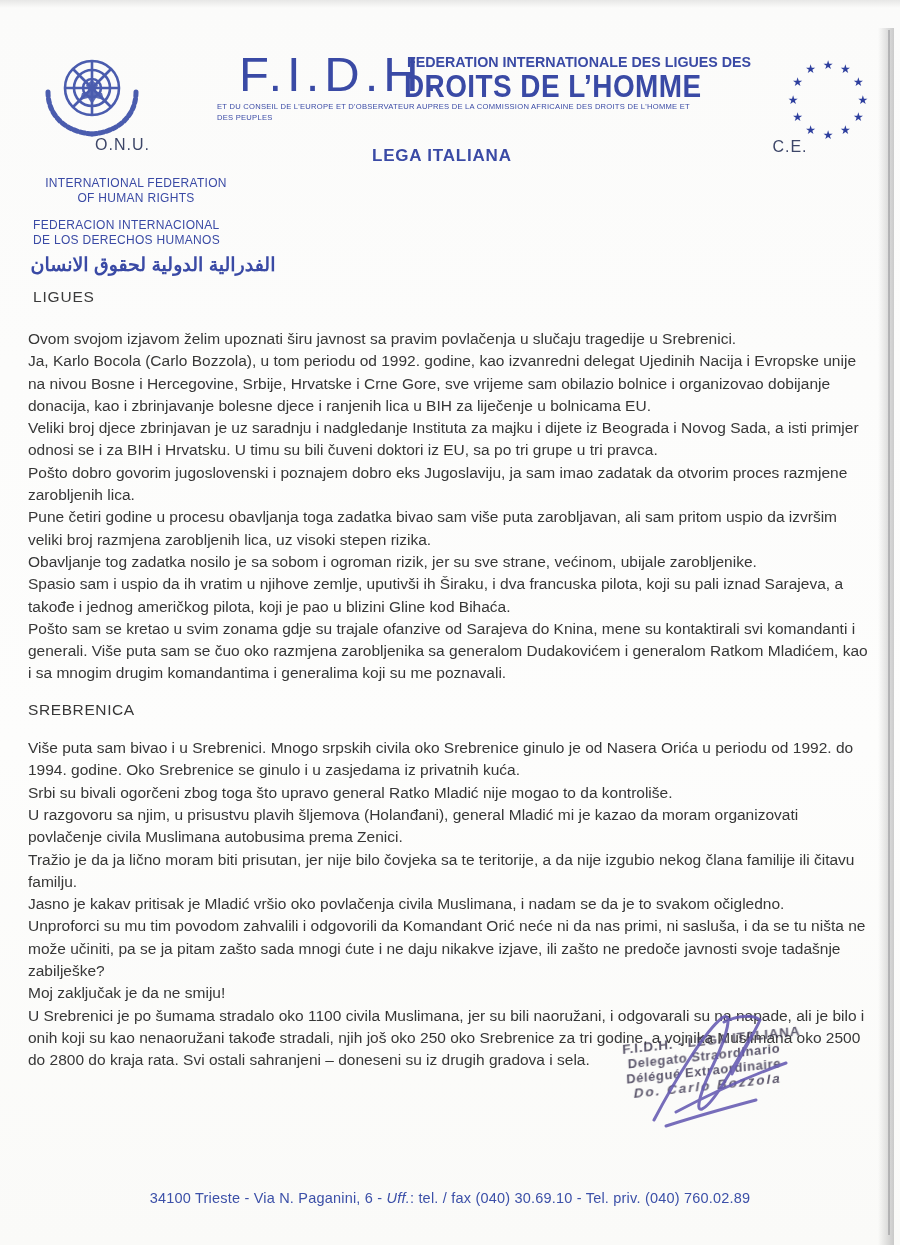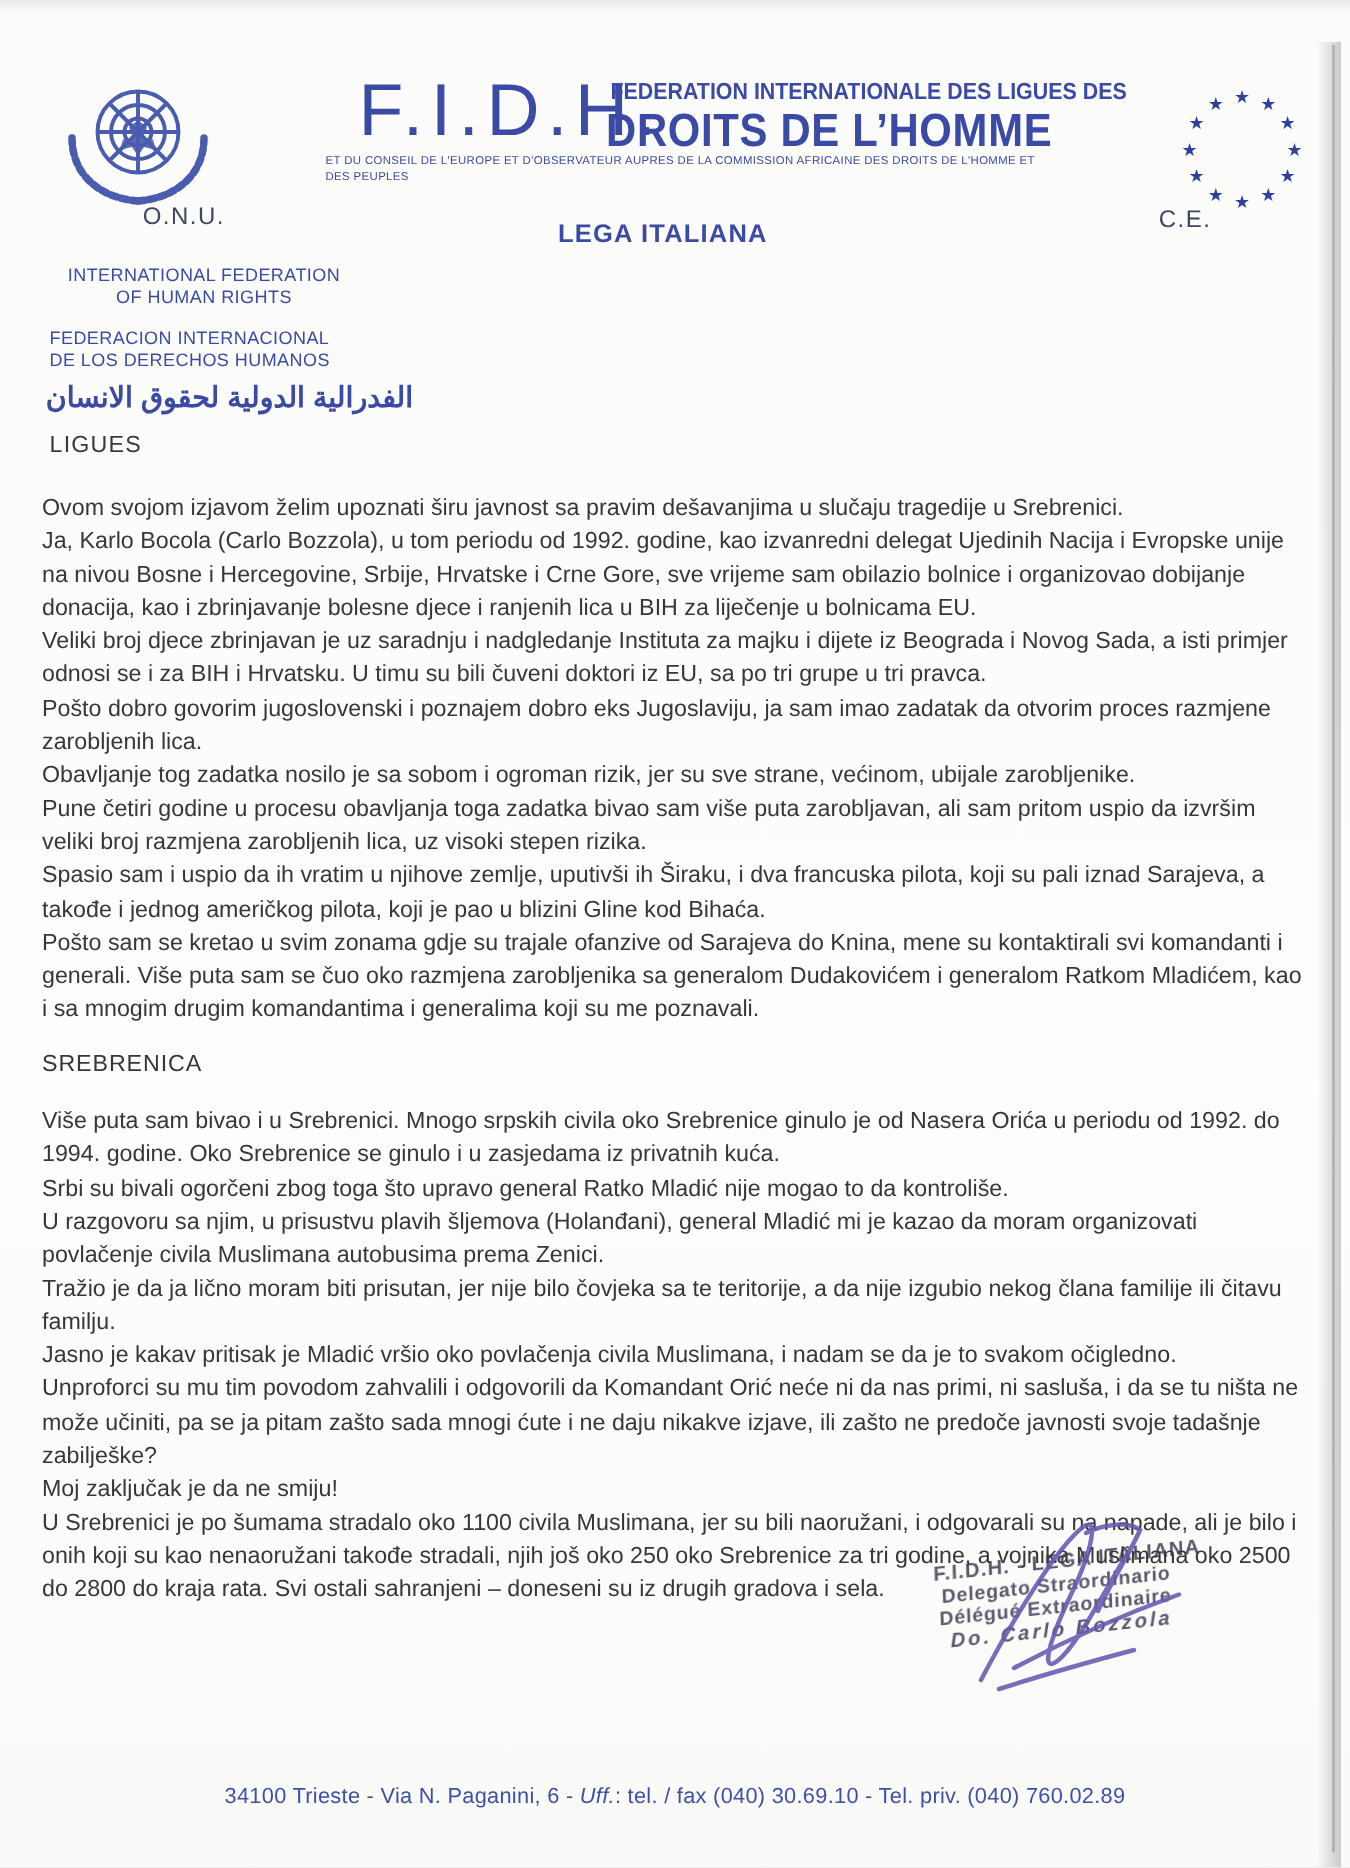--- a/index.html
+++ b/index.html
@@ -144,26 +144,26 @@
   </div>
   <div class="id-spanish">
     <div>FEDERACION INTERNACIONAL</div>
     <div>DE LOS DERECHOS HUMANOS</div>
   </div>
   <div class="id-arabic">الفدرالية الدولية لحقوق الانسان</div>
 
   <div class="statement-title">LIGUES</div>
 
   <div class="body-text">
-    <p>Ovom svojom izjavom želim upoznati širu javnost sa pravim dešavanjima u slučaju tragedije u Srebrenici.</p>
+    <p>Ovom svojom izjavom želim upoznati širu javnost sa pravim povlačenja u slučaju tragedije u Srebrenici.</p>
     <p>Ja, Karlo Bocola (Carlo Bozzola), u tom periodu od 1992. godine, kao izvanredni delegat Ujedinih Nacija i Evropske unije na nivou Bosne i Hercegovine, Srbije, Hrvatske i Crne Gore, sve vrijeme sam obilazio bolnice i organizovao dobijanje donacija, kao i zbrinjavanje bolesne djece i ranjenih lica u BIH za liječenje u bolnicama EU.</p>
     <p>Veliki broj djece zbrinjavan je uz saradnju i nadgledanje Instituta za majku i dijete iz Beograda i Novog Sada, a isti primjer odnosi se i za BIH i Hrvatsku. U timu su bili čuveni doktori iz EU, sa po tri grupe u tri pravca.</p>
     <p>Pošto dobro govorim jugoslovenski i poznajem dobro eks Jugoslaviju, ja sam imao zadatak da otvorim proces razmjene zarobljenih lica.</p>
+    <p>Pune četiri godine u procesu obavljanja toga zadatka bivao sam više puta zarobljavan, ali sam pritom uspio da izvršim veliki broj razmjena zarobljenih lica, uz visoki stepen rizika.</p>
     <p>Obavljanje tog zadatka nosilo je sa sobom i ogroman rizik, jer su sve strane, većinom, ubijale zarobljenike.</p>
-    <p>Pune četiri godine u procesu obavljanja toga zadatka bivao sam više puta zarobljavan, ali sam pritom uspio da izvršim veliki broj razmjena zarobljenih lica, uz visoki stepen rizika.</p>
     <p>Spasio sam i uspio da ih vratim u njihove zemlje, uputivši ih Širaku, i dva francuska pilota, koji su pali iznad Sarajeva, a takođe i jednog američkog pilota, koji je pao u blizini Gline kod Bihaća.</p>
     <p>Pošto sam se kretao u svim zonama gdje su trajale ofanzive od Sarajeva do Knina, mene su kontaktirali svi komandanti i generali. Više puta sam se čuo oko razmjena zarobljenika sa generalom Dudakovićem i generalom Ratkom Mladićem, kao i sa mnogim drugim komandantima i generalima koji su me poznavali.</p>
     <p class="section-heading">SREBRENICA</p>
     <p>Više puta sam bivao i u Srebrenici. Mnogo srpskih civila oko Srebrenice ginulo je od Nasera Orića u periodu od 1992. do 1994. godine. Oko Srebrenice se ginulo i u zasjedama iz privatnih kuća.</p>
     <p>Srbi su bivali ogorčeni zbog toga što upravo general Ratko Mladić nije mogao to da kontroliše.</p>
     <p>U razgovoru sa njim, u prisustvu plavih šljemova (Holanđani), general Mladić mi je kazao da moram organizovati povlačenje civila Muslimana autobusima prema Zenici.</p>
     <p>Tražio je da ja lično moram biti prisutan, jer nije bilo čovjeka sa te teritorije, a da nije izgubio nekog člana familije ili čitavu familju.</p>
     <p>Jasno je kakav pritisak je Mladić vršio oko povlačenja civila Muslimana, i nadam se da je to svakom očigledno.</p>
     <p>Unproforci su mu tim povodom zahvalili i odgovorili da Komandant Orić neće ni da nas primi, ni sasluša, i da se tu ništa ne može učiniti, pa se ja pitam zašto sada mnogi ćute i ne daju nikakve izjave, ili zašto ne predoče javnosti svoje tadašnje zabilješke?</p>
     <p>Moj zaključak je da ne smiju!</p>

